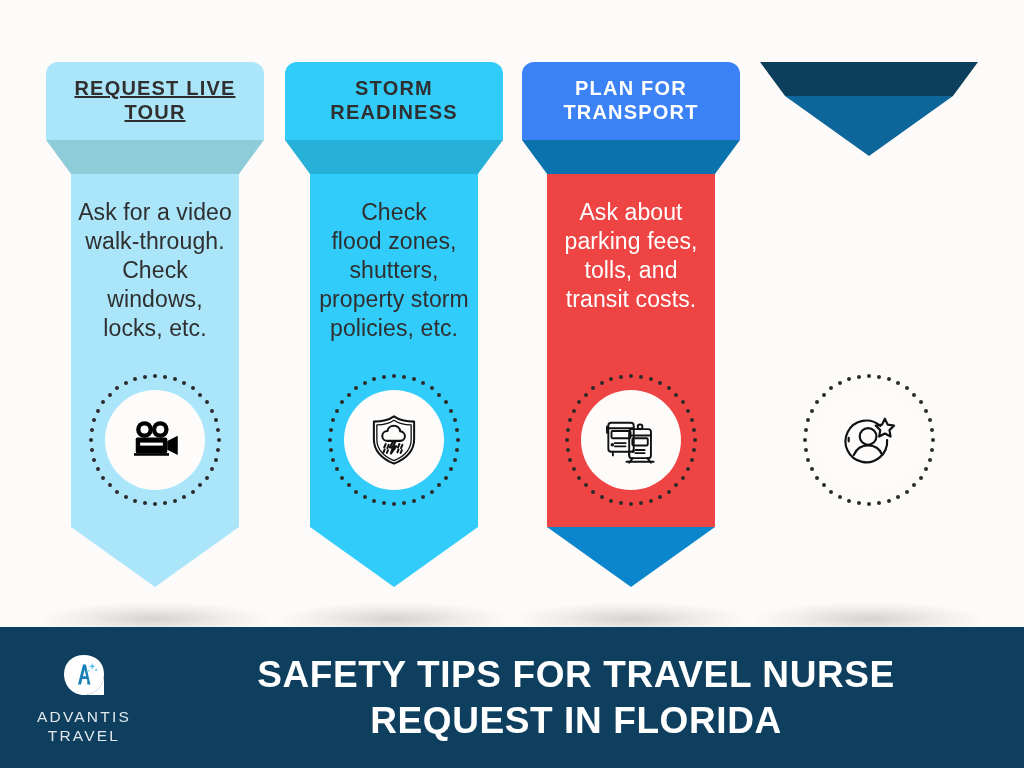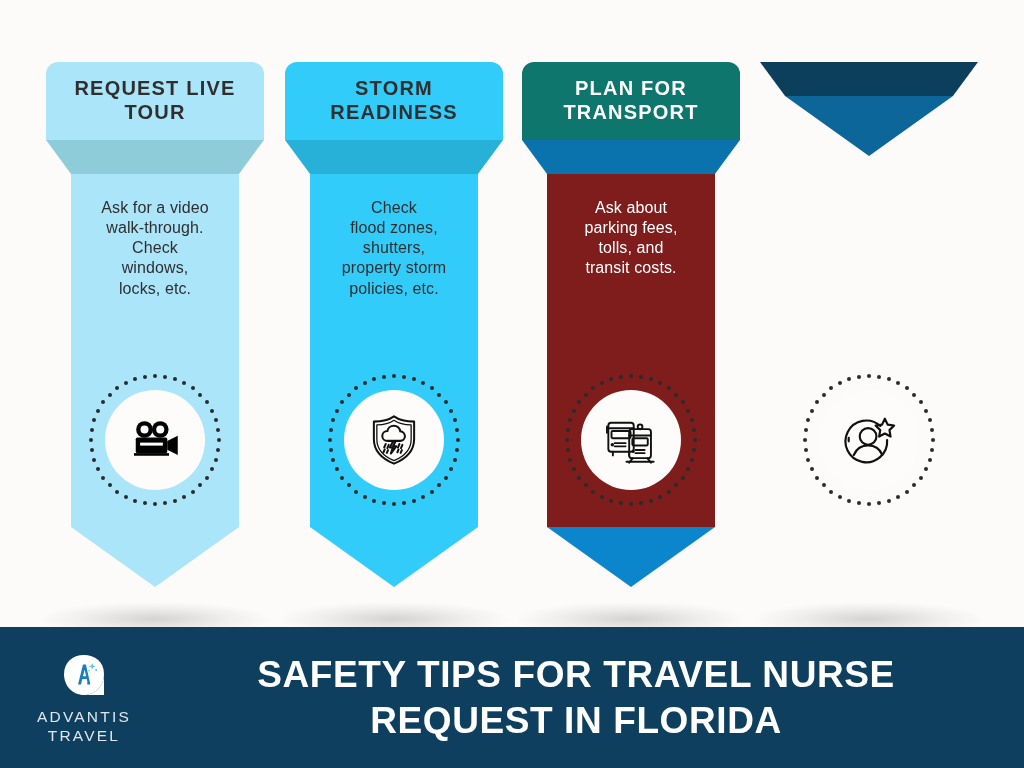--- a/index.html
+++ b/index.html
@@ -86,21 +86,21 @@
   }
   .col-tail {
     position: relative;
     width: 168px;
     height: 60px;
     clip-path: polygon(0 0, 100% 0, 50% 100%);
   }
 
   .col-desc {
     text-align: center;
-    font-size: 16px;
+    font-size: 23px;
     line-height: 1.26;
     letter-spacing: 0.1px;
     white-space: pre-line;
   }
 
   
   .medallion {
     position: absolute;
     left: 50%;
     top: 310px;
@@ -187,21 +187,21 @@
     white-space: pre-line;
   }
 </style>
 </head>
 <body style="background: rgb(253, 251, 249);">
 
 <div id="columns">
     <div class="col col-0">
       <div class="tail-shadow"></div>
       <div class="col-header" style="background: rgb(171, 229, 250);">
-        <div class="col-header-text" style="color: rgb(47, 47, 47);">REQUEST
+        <div class="col-header-text" style="color: rgb(47, 47, 47); text-decoration: underline;">REQUEST
 LIVE TOUR</div>
       </div>
       <div class="col-fold">
         <div class="col-fold-inner" style="background: rgb(143, 204, 217);"></div>
       </div>
       <div class="col-body">
         <div class="col-body-rect" style="background: rgb(171, 229, 250);">
           <div class="col-desc" style="color: rgb(47, 47, 47);">Ask for a video
 walk-through.
 Check
@@ -338,29 +338,29 @@
       <path d="M38.2 36.5 L36.5 40.6"></path>
             <path d="M41.6 37.5 L40.0 41.2"></path>
       <path d="M37.2 42.8 L35.9 46.0"></path>
             <path d="M41.0 43.6 L39.6 46.8"></path>
     </svg>
         </div>
       </div>
     </div>
     <div class="col col-2">
       <div class="tail-shadow"></div>
-      <div class="col-header" style="background: #0f766e;">
+      <div class="col-header" style="background: #3b82f6;">
         <div class="col-header-text" style="color: rgb(255, 255, 255);">PLAN FOR
 TRANSPORT</div>
       </div>
       <div class="col-fold">
         <div class="col-fold-inner" style="background: rgb(10, 114, 173);"></div>
       </div>
       <div class="col-body">
-        <div class="col-body-rect" style="background: #7f1d1d;">
+        <div class="col-body-rect" style="background: #ef4444;">
           <div class="col-desc" style="color: rgb(255, 255, 255);">Ask about
 parking fees,
 tolls, and
 transit costs.</div>
         </div>
         <div class="col-tail" style="background: rgb(11, 134, 204);"></div>
       </div>
       <div class="medallion">
         <div class="ring-dot" style="margin-left: -2px; margin-top: -66px;"></div>
         <div class="ring-dot" style="margin-left: 8.01181px; margin-top: -65.2121px;"></div>

